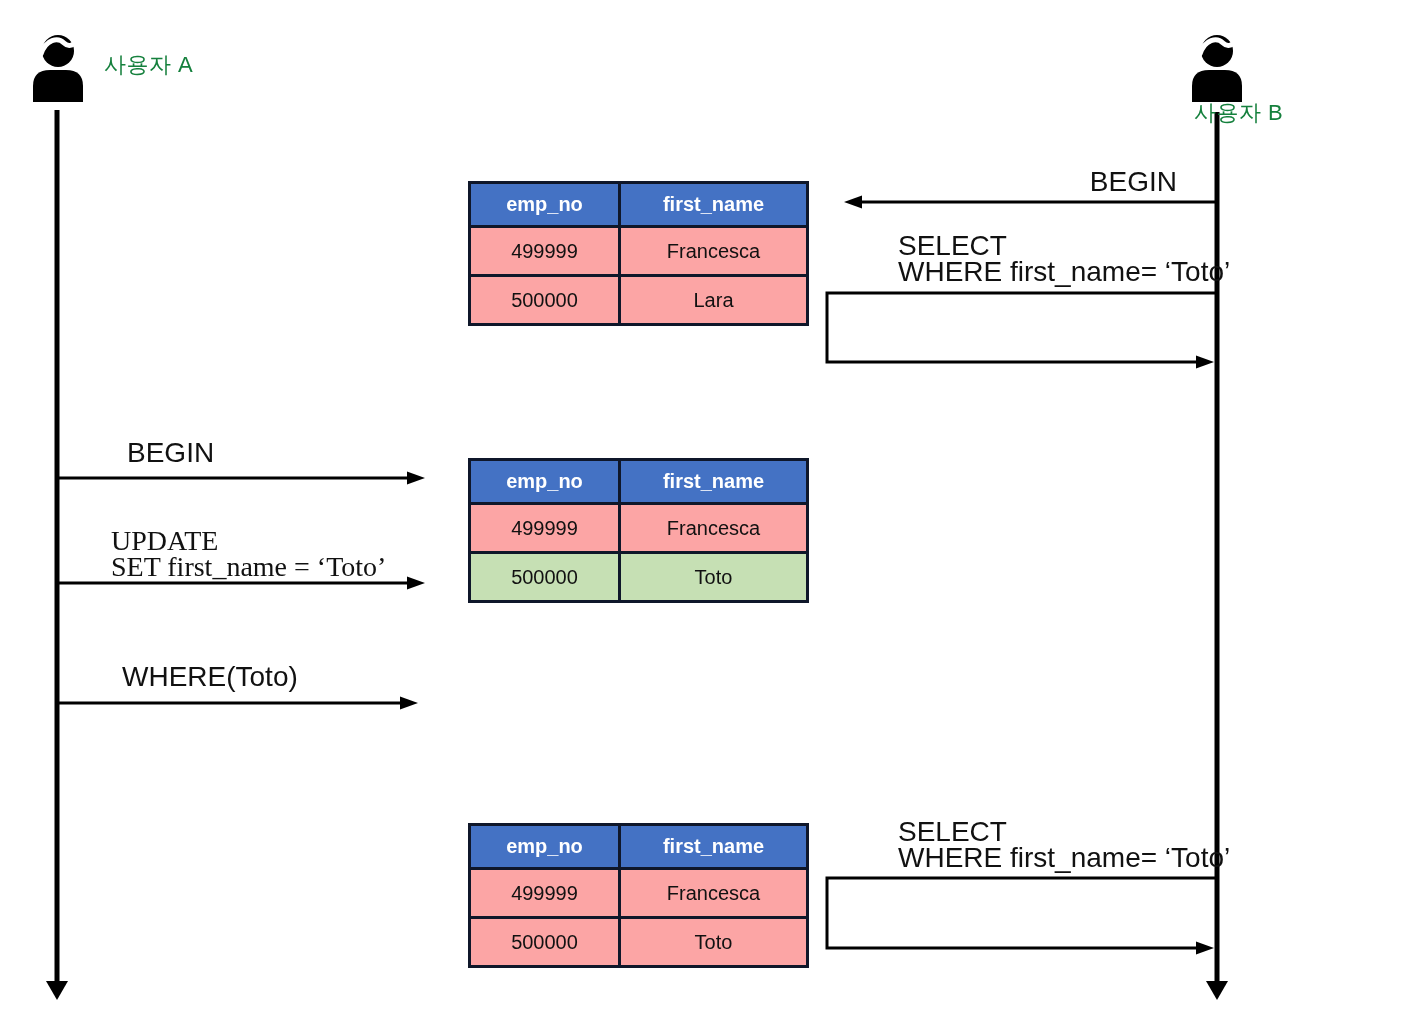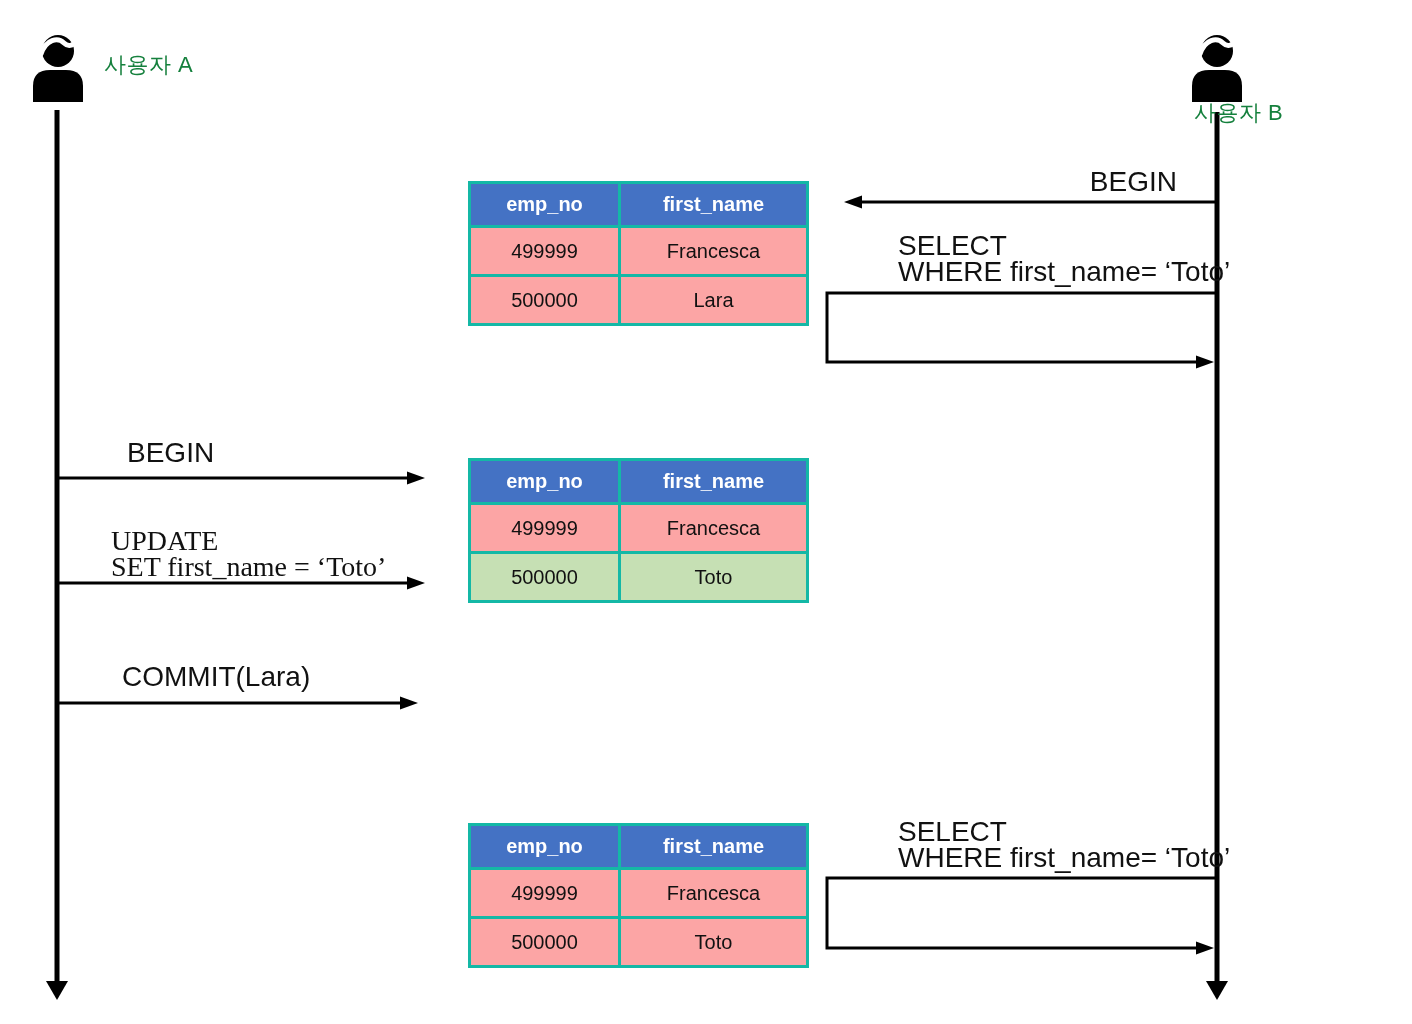--- a/index.html
+++ b/index.html
@@ -52,21 +52,21 @@
     position: absolute;
     left: 468px;
     width: 338px;
     border-collapse: collapse;
     table-layout: fixed;
   }
   table.dbtable.t1 { top: 181px; }
   table.dbtable.t2 { top: 458px; }
   table.dbtable.t3 { top: 823px; }
   .dbtable th, .dbtable td {
-    border: 3px solid #14b8a6;
+    border: 3px solid #0f172a;
     text-align: center;
     vertical-align: middle;
     padding: 0;
     overflow: hidden;
   }
   .dbtable th {
     background: #4472c4;
     color: #ffffff;
     font-size: 20px;
     font-weight: 700;
@@ -134,21 +134,21 @@
   </div>
 
 
   <div class="msg m-a-begin">BEGIN</div>
 
   <div class="msg m-a-update">
     <div>UPDATE</div>
     <div>SET first_name = ‘Toto’</div>
   </div>
 
-  <div class="msg m-a-commit">COMMIT(Lara)</div>
+  <div class="msg m-a-commit">WHERE(Toto)</div>
 
   <div class="msg m-b-select2">
     <div>SELECT</div>
     <div>WHERE first_name= ‘Toto’</div>
   </div>
 
 
   <table class="dbtable t1">
     <colgroup>
         <col style="width:150px">

